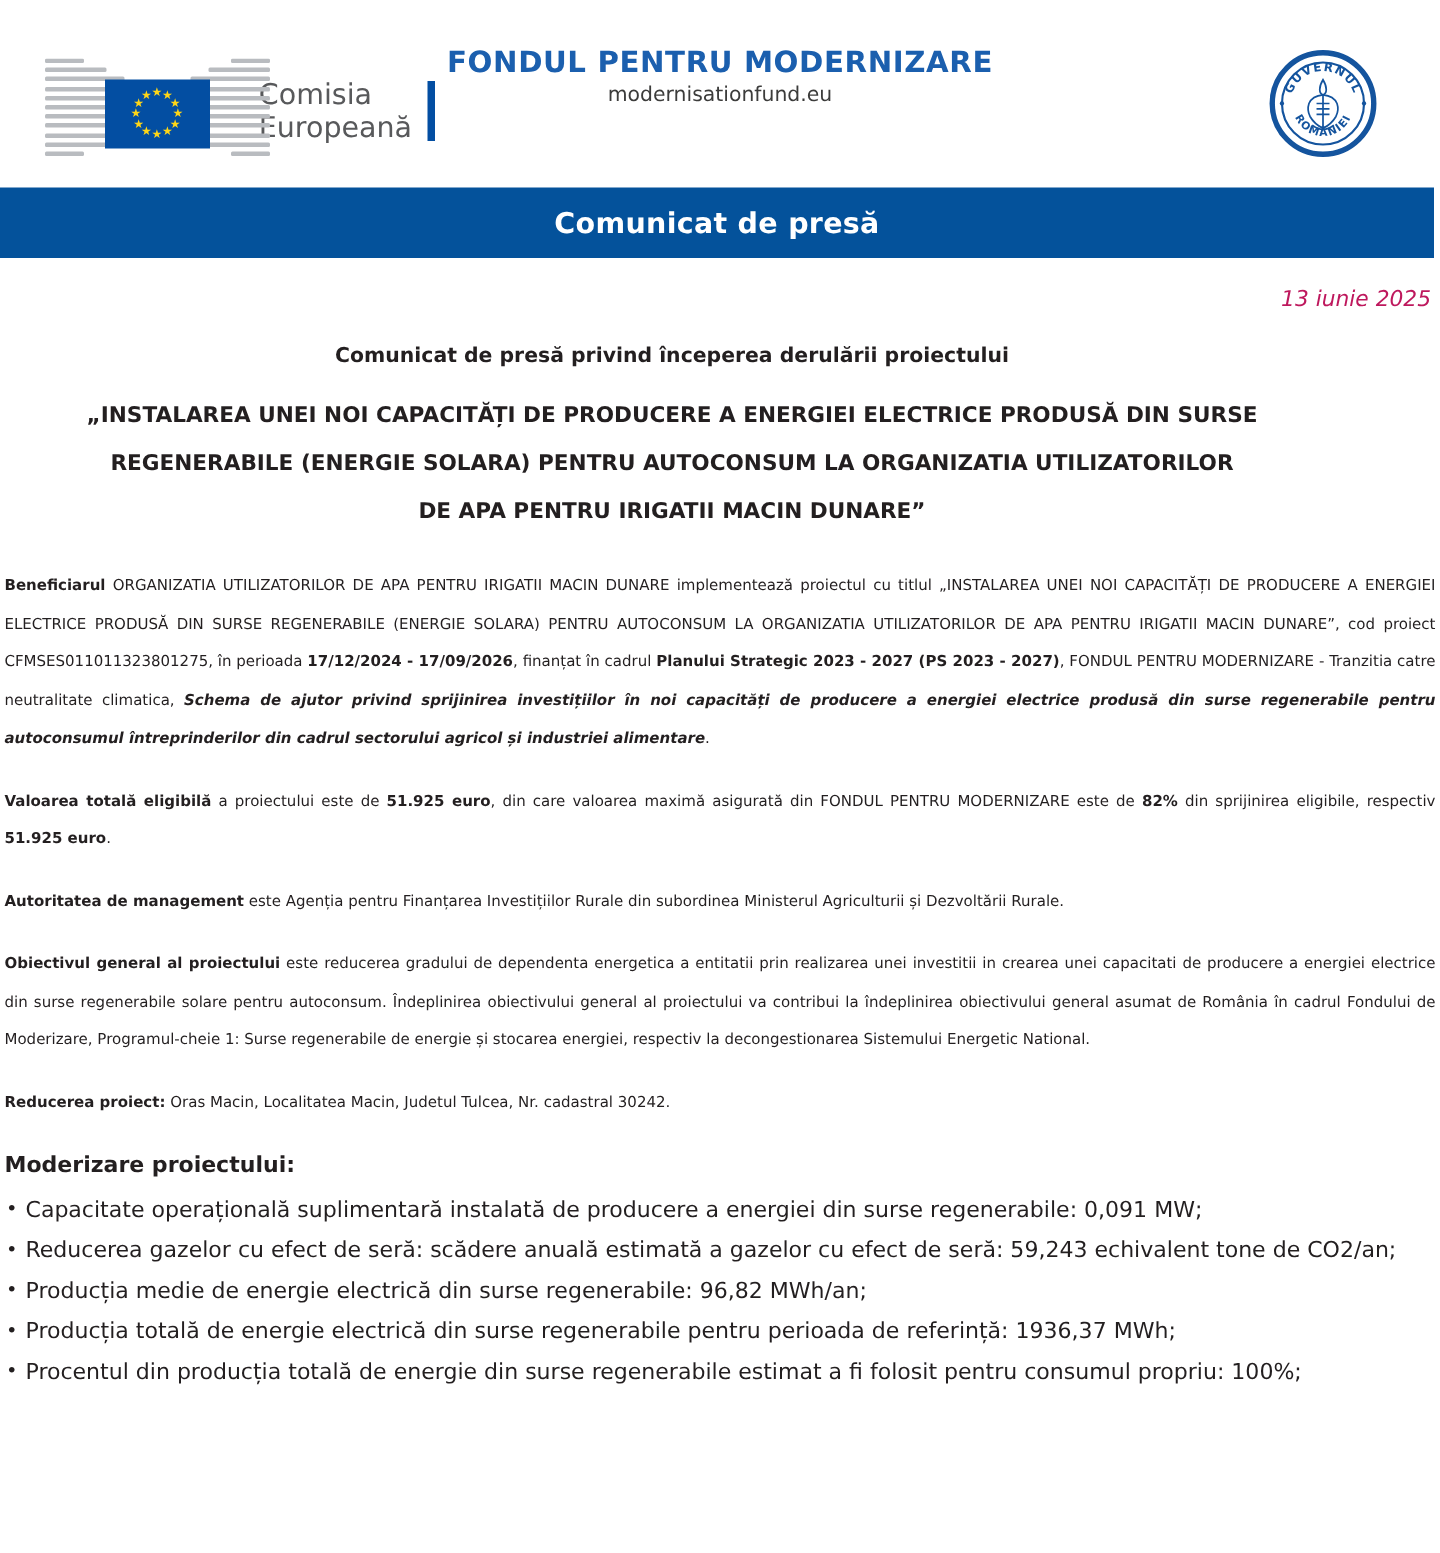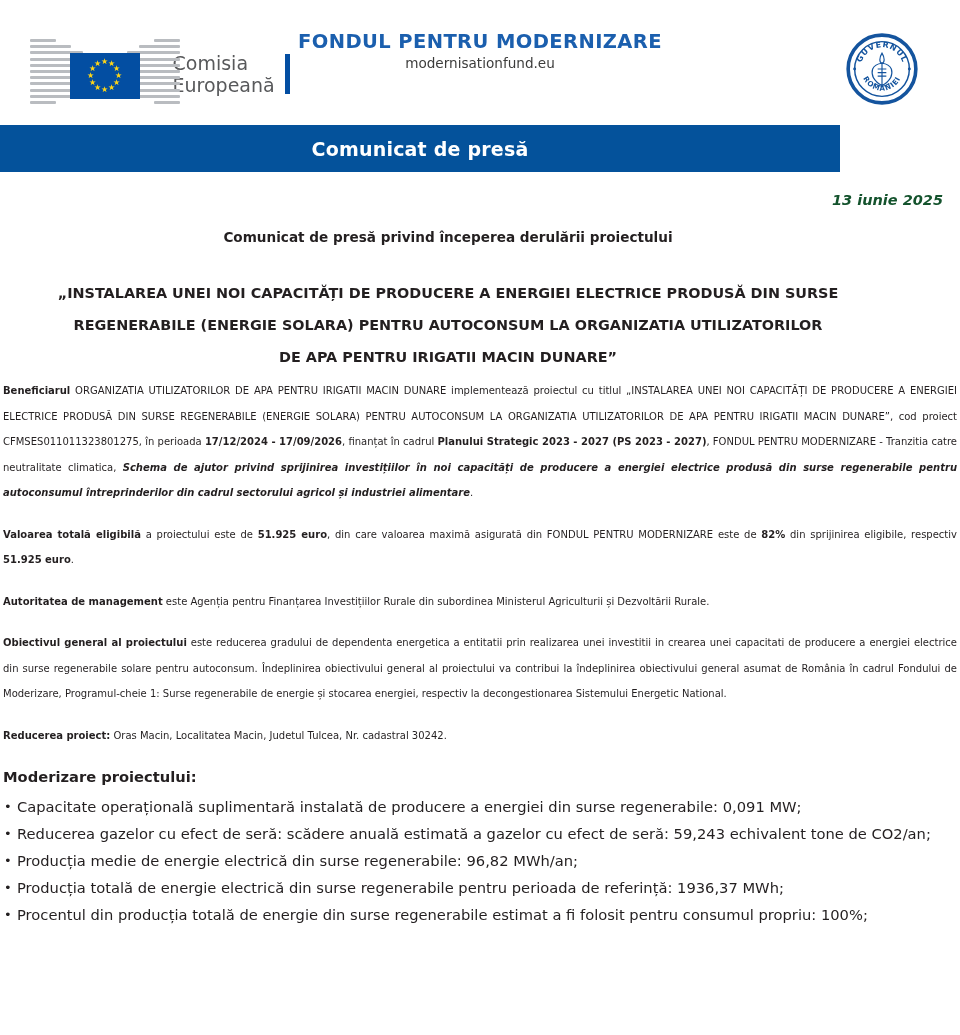--- a/index.html
+++ b/index.html
@@ -115,58 +115,58 @@
     top: 33px;
     width: 72px;
     height: 72px;
   }
 
   
   .banner {
     position: absolute;
     left: 0;
     top: 125px;
-    width: 840px;
+    width: 956px;
     height: 47px;
     background: #04529b;
     color: #ffffff;
     font-size: 19px;
     font-weight: bold;
     display: flex;
     align-items: center;
     justify-content: center;
     letter-spacing: 0.2px;
   }
 
   
   .date-line {
     position: absolute;
     top: 192px;
-    right: 17px;
+    right: 6px;
     font-size: 14.5px;
-    font-weight: bold;
+    font-weight: normal;
     font-style: italic;
-    color: #14532d;
+    color: #be185d;
   }
 
   
   .title-block {
     position: absolute;
     top: 228px;
     left: 0;
     width: 896px;
     text-align: center;
   }
   .title-lead {
     font-size: 13.6px;
     font-weight: bold;
     line-height: 19px;
   }
   .title-main {
-    margin-top: 30px;
+    margin-top: 14px;
     font-size: 14.4px;
     font-weight: bold;
     line-height: 32px;
   }
 
   
   .body-area {
     position: absolute;
     top: 378px;
     left: 3px;

